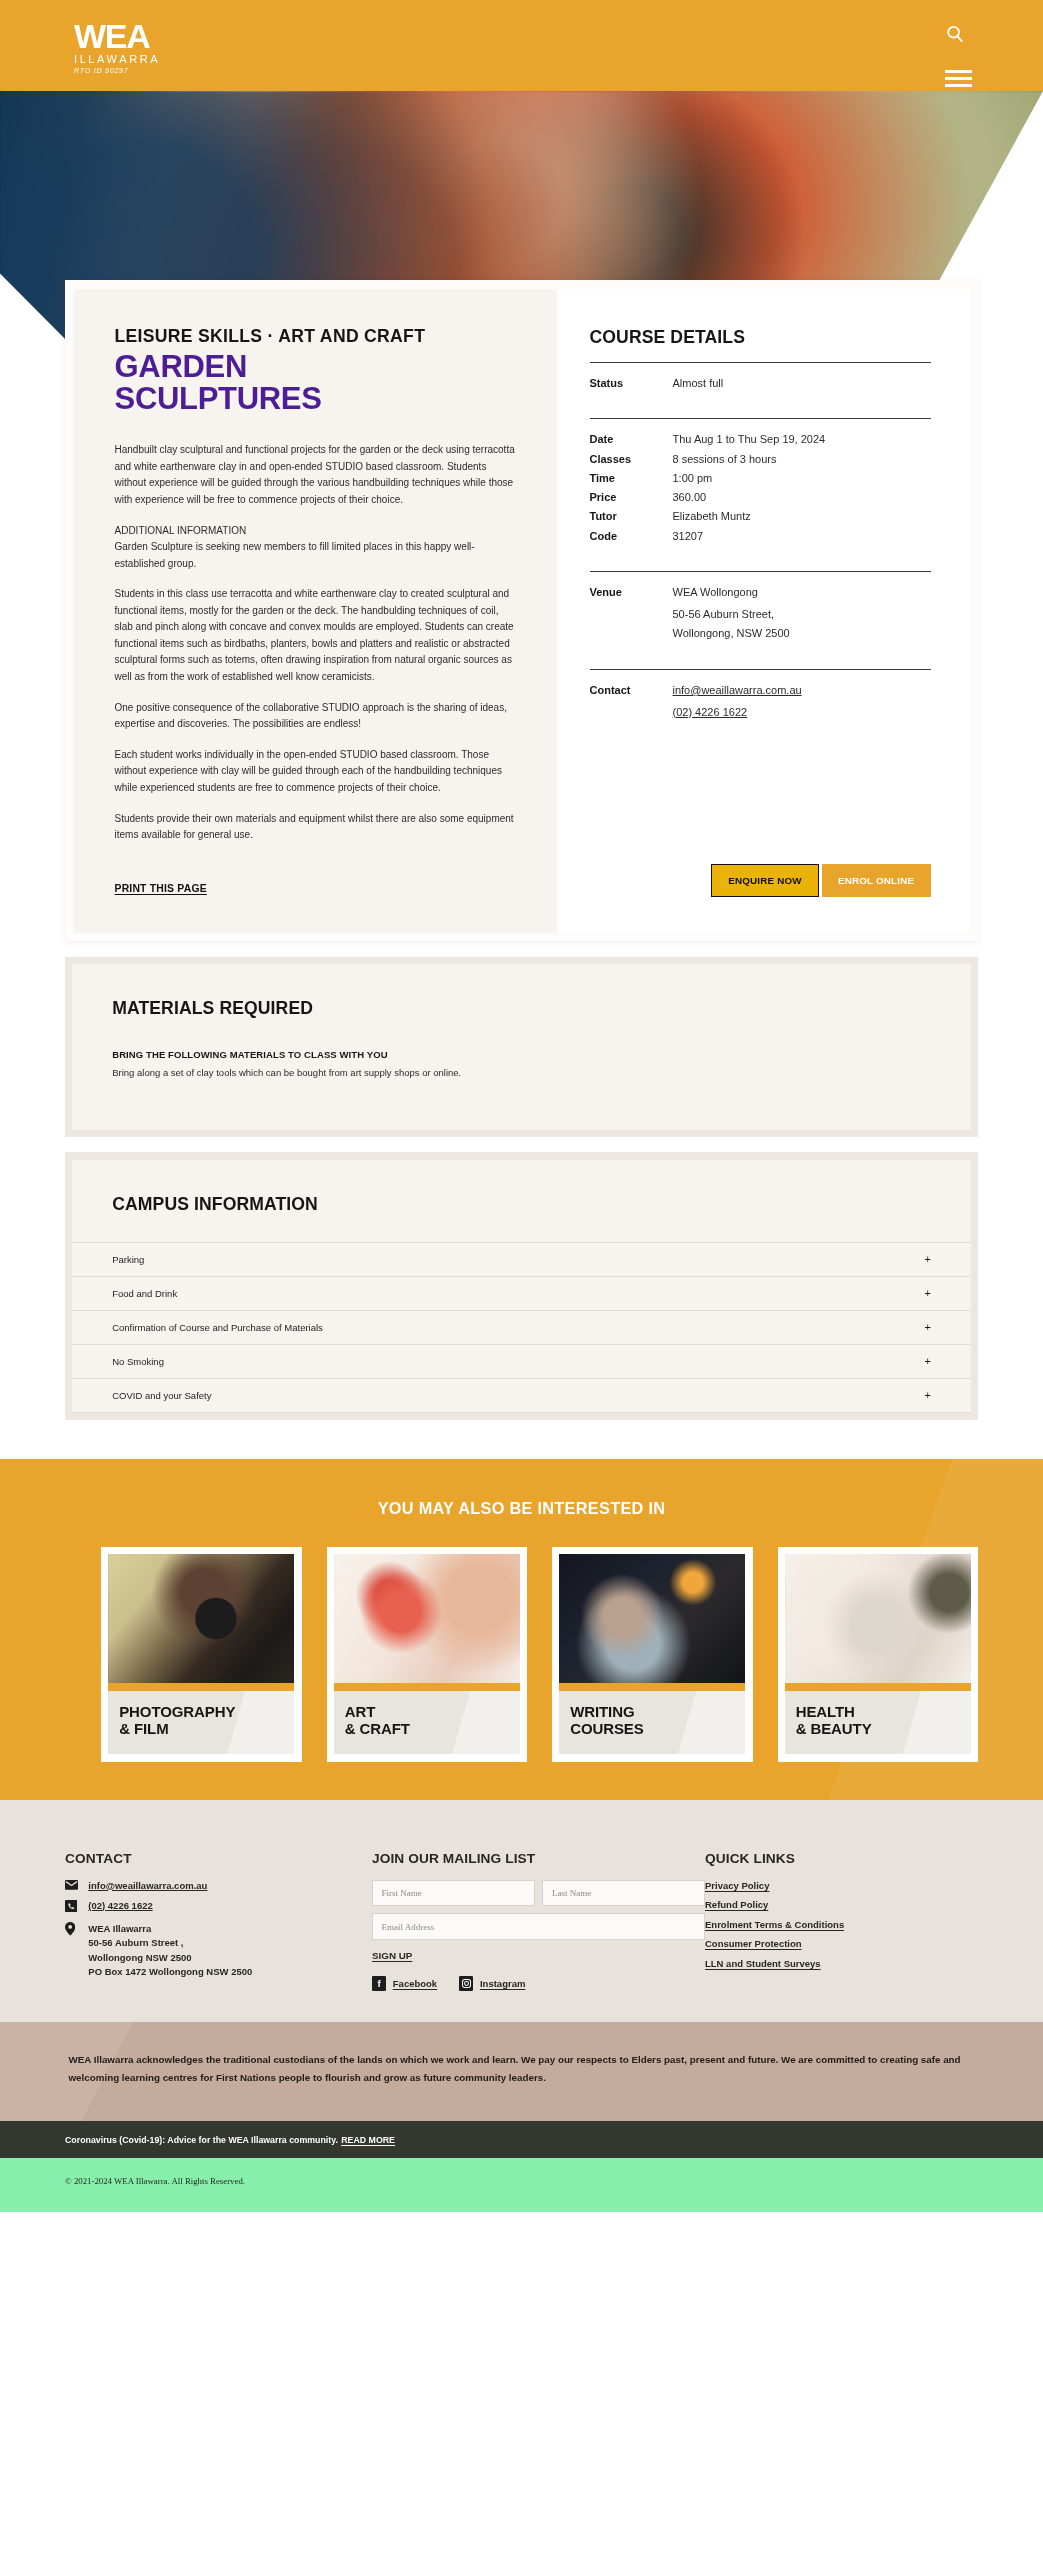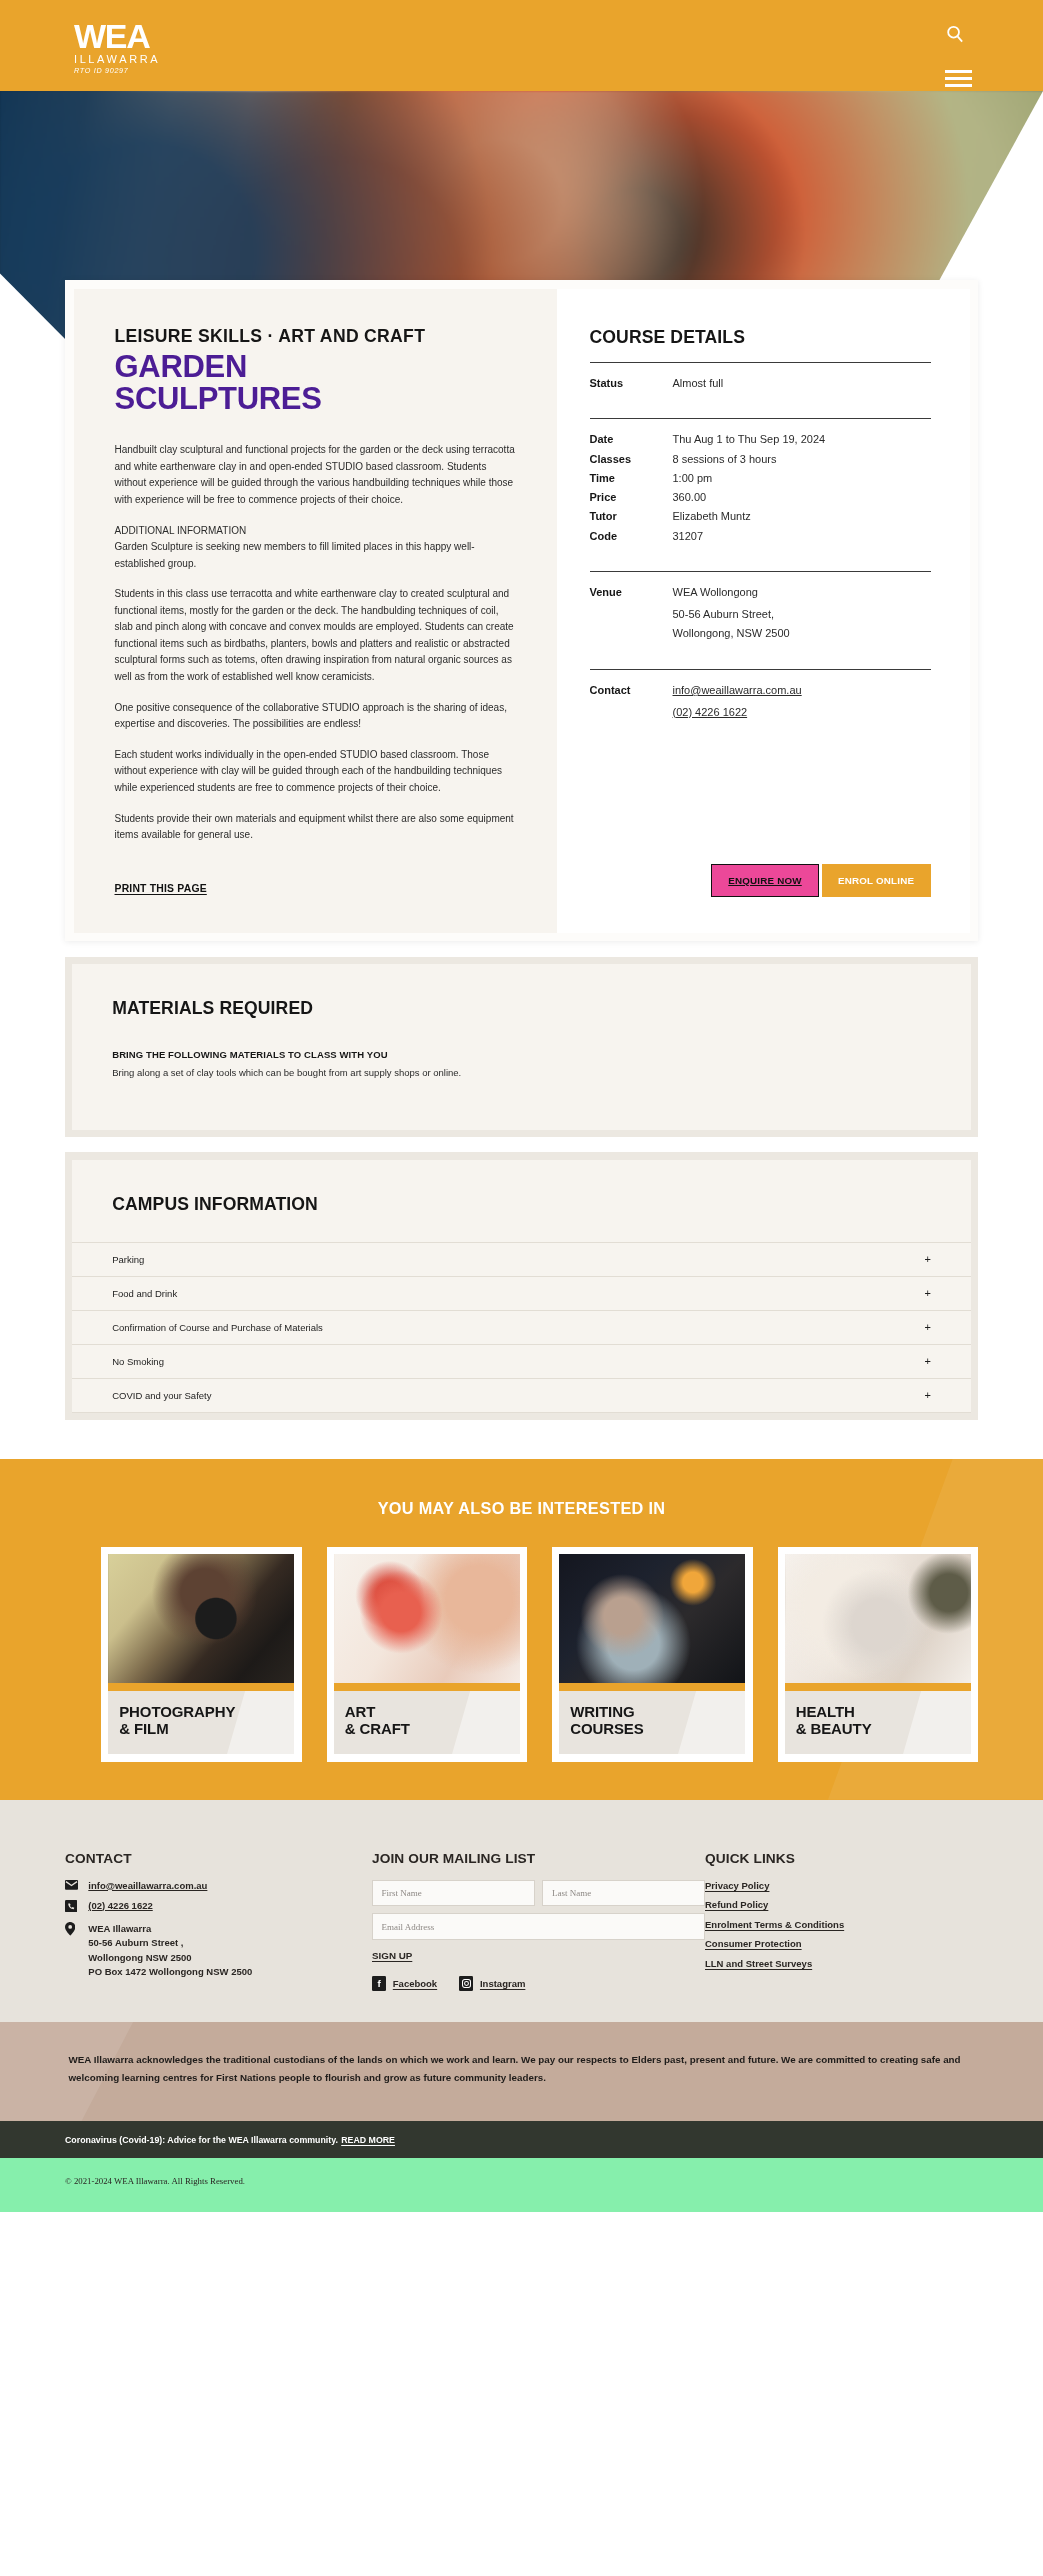--- a/index.html
+++ b/index.html
@@ -184,21 +184,21 @@
   }
   .btn {
     font-size: 9.8px;
     font-weight: 800;
     letter-spacing: 0.2px;
     padding: 9.8px 16.3px;
     cursor: pointer;
     border: none;
     font-family: "Liberation Sans", sans-serif;
   }
-  .btn-outline { background: #ec4899; color: #111; border: 1.3px solid #111; text-decoration: underline; }
+  .btn-outline { background: #eab308; color: #111; border: 1.3px solid #111; }
   .btn-solid { background: #e9a42c; color: #fff; }
 
   
   .panel-outer {
     width: 913px;
     margin: 15.7px auto 0;
     background: #ece8e1;
     padding: 7.2px;
   }
   .panel {
@@ -678,21 +678,21 @@
         </div>
       </div>
     </div>
 
     <div class="quick-links">
       <h3>QUICK LINKS</h3>
       <a>Privacy Policy</a>
       <a>Refund Policy</a>
       <a>Enrolment Terms &amp; Conditions</a>
       <a>Consumer Protection</a>
-      <a>LLN and Street Surveys</a>
+      <a>LLN and Student Surveys</a>
     </div>
 
   </div>
 </div>
 
 <div class="ack">
   <div class="ack-text">WEA Illawarra acknowledges the traditional custodians of the lands on which we work and learn. We pay our respects to Elders past, present and future. We are committed to creating safe and welcoming learning centres for First Nations people to flourish and grow as future community leaders.</div>
 </div>
 
 <div class="covid">

